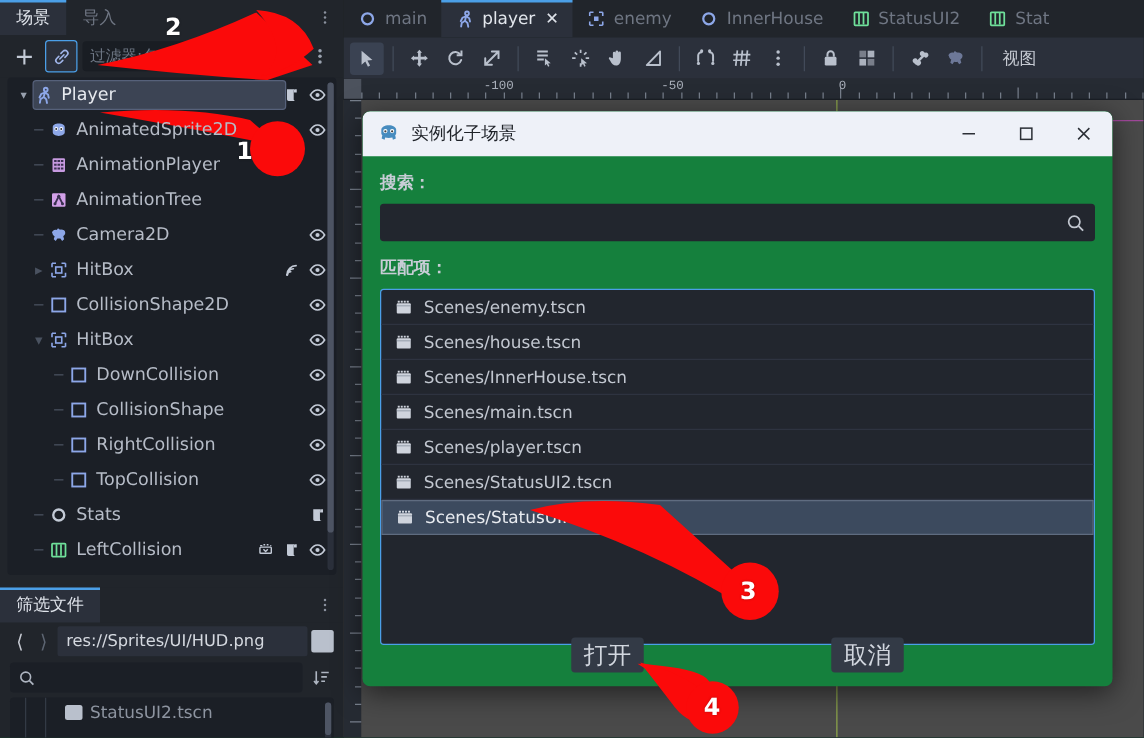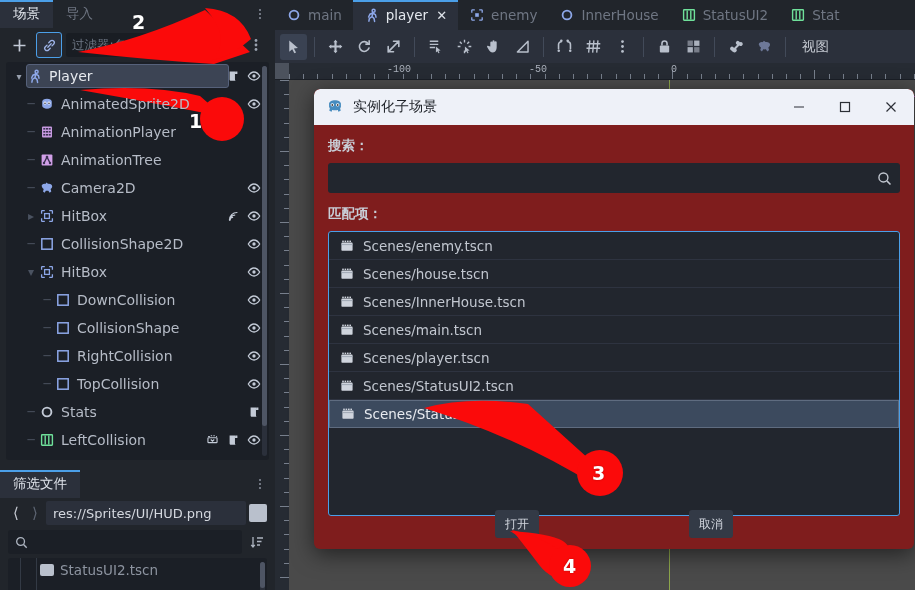--- a/index.html
+++ b/index.html
@@ -111,21 +111,21 @@
   .path-square { width: 18px; height: 18px; background: #b9c0cc; border-radius: 2px; cursor:pointer;}
   .fs-filter-row { height: 28px; display: flex; align-items: center; gap: 5px; padding: 0 8px; }
   .fs-filter {
     flex: 1; height: 24px; background: #1b1f26; border-radius: 3px;
     display: flex; align-items: center; padding: 0 7px; color: #737b89; font-size: 12.5px;
   }
   .fs-tree {
     margin: 2px 8px 0 8px; height: 40px; background: #1b1f26; border-radius: 3px;
     position: relative; overflow: hidden;
   }
-  .fs-item { position: absolute; left: 32px; top: 4px; display: flex; align-items: center; gap: 6px;
+  .fs-item { position: absolute; left: 44px; top: 4px; display: flex; align-items: center; gap: 6px;
     font-size: 13.5px; color: #8d94a0; }
   .fs-sq { width: 14px; height: 12px; background: #b9c0cc; border-radius: 2px; }
   .fs-vline { position: absolute; top: 0; bottom: 0; width: 1px; background: #333a45; }
   .fs-scroll { position:absolute; right:2px; top:4px; bottom:4px; width:5px; background:#2b303b; border-radius:3px;}
   .fs-scroll i { position:absolute; left:0; right:0; top:0; height: 26px; background:#4e5564; border-radius:3px; display:block;}
 
   
   #main-area { position: absolute; left: 275px; top: 0; right: 0; bottom: 0; background: #21252b; }
   .scene-tabbar { height: 30px; display: flex; align-items: stretch; background: #21252b; overflow: hidden; }
   .scene-tab {
@@ -158,24 +158,23 @@
   .rlabel { position: absolute; top: 1px; font-size: 10px; color: #aab0bb; padding-left: 2px; }
   .viewport { position: absolute; left: 0; right: 0; top: 80px; bottom: 0; background: #4a4a4a; overflow: hidden;}
   .ruler-v { position: absolute; left: 0; top: 0; width: 14px; bottom: 0; background: #262b33; }
   .vtick { position: absolute; right: 0; height: 1px; background: #777f8c; }
   .green-axis { position: absolute; top: 0; bottom: 0; width: 1px; background: #8da64b; }
   .pink-line { position: absolute; height: 1px; background: #a0489a; }
 
   
   #dialog {
     position: absolute; left: 290px; top: 89px; width: 600px; height: 460px;
-    background: #7f1d1d; border-radius: 6px;
+    background: #15803d; border-radius: 6px;
     box-shadow: 0 5px 22px rgba(0,0,0,.55);
     overflow: hidden;
-    margin-left: 24px;
   }
   .dlg-titlebar {
     height: 36px; background: #eef1f8; display: flex; align-items: center;
     padding: 0 0 0 12px; border-radius: 6px 6px 0 0;
   }
   .dlg-title { font-size: 14px; color: #1e2228; margin-left: 9px; }
   .dlg-wbtns { margin-left: auto; display: flex; height: 36px; }
   .wbtn { width: 46px; display: flex; align-items: center; justify-content: center;
     color: #2b2f36; cursor: pointer; }
   .dlg-body { padding: 12px 14px 0 14px; }
@@ -195,21 +194,21 @@
     border-bottom: 1px solid #2e3340; cursor: pointer;
   }
   .dlg-item.sel { background: #3c4a5e; border: 1px solid #5f6c80; color: #e8ebf0; height: 28px;}
   .dlg-footer {
     position: absolute; left: 0; right: 0; bottom: 0; height: 50px;
     display: flex; align-items: center; justify-content: center; gap: 150px;
   }
   .dlg-btn {
     min-width: 42px; height: 28px; background: #333a46; border-radius: 3px;
     display: flex; align-items: center; justify-content: center;
-    font-size: 12px; color: #d2d7df; padding: 0 10px; cursor: pointer;
+    font-size: 19px; color: #d2d7df; padding: 0 10px; cursor: pointer;
   }
 
   
   .anno { position: absolute; pointer-events: none; }
   .anno-num {
     position: absolute; color: #fff; font-weight: bold; font-size: 19px;
     font-family: "DejaVu Sans", "Liberation Sans", sans-serif;
     pointer-events: none; text-shadow: 0 0 2px rgba(0,0,0,.3);
   }
 </style>

